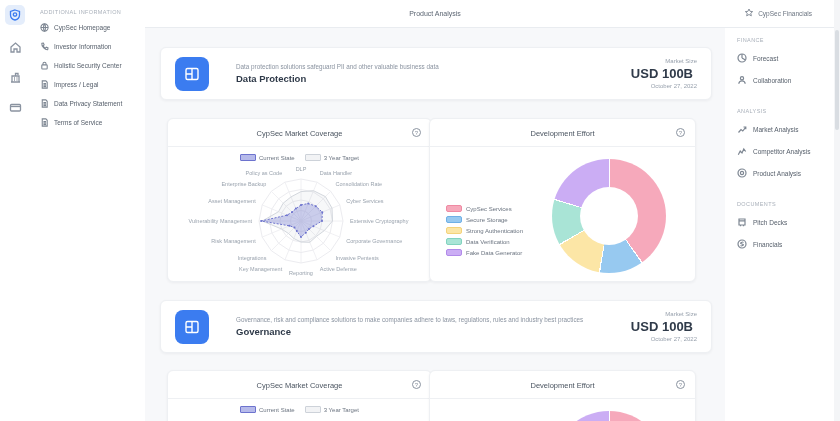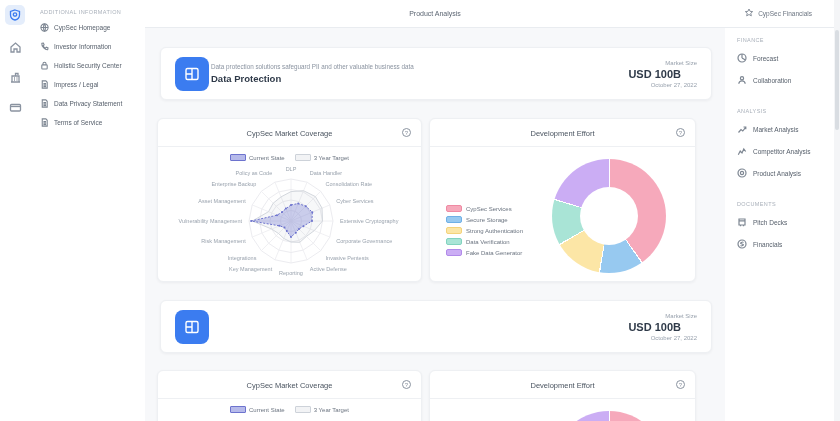--- a/index.html
+++ b/index.html
@@ -29,40 +29,40 @@
   #topbar .fin-link { position:absolute; right:28px; top:8px; display:flex; align-items:center; gap:4px;
             font-size:6.5px; color:#6b7480; cursor:pointer; }
   #topbar .fin-link svg { width:10px; height:10px; stroke:#7d8692; fill:none; stroke-width:1.1; }
 
   
   #main { position:absolute; left:145px; top:28px; width:580px; height:393px; background:#f7f8fa;
           overflow:hidden; z-index:2; }
   .card { position:absolute; background:#fff; border:1px solid #eef0f3; border-radius:6px;
           box-shadow:0 1px 3px rgba(16,24,40,.05); }
 
-  .info-card { left:15px; width:552px; height:53px; display:flex; align-items:center; padding:0 14px; gap:2px; }
+  .info-card { left:15px; width:552px; height:53px; display:flex; align-items:center; padding:0 14px; gap:27px; }
   #info-card-1 { top:19px; } #info-card-2 { top:272px; }
   .info-ic { width:34px; height:34px; border-radius:8px; background:#3b7cf0; flex:none;
              display:flex; align-items:center; justify-content:center; }
   .info-ic svg { stroke:#fff; fill:none; stroke-width:1.4; }
   .info-txt .desc { font-size:6.3px; color:#8a93a0; margin-bottom:3px; }
   .info-txt .ttl { font-size:9.5px; font-weight:bold; color:#2f3a49; }
   .info-right { margin-left:auto; text-align:right; }
   .info-right .mkt { font-size:6px; color:#98a1ad; }
-  .info-right .val { font-size:11px; font-weight:bold; color:#2f3a49; margin:2px 16px; }
+  .info-right .val { font-size:13px; font-weight:bold; color:#2f3a49; margin:2px 4px; }
   .info-right .dt  { font-size:6px; color:#98a1ad; }
 
   .chart-card { height:164px; }
   .chart-card .hd { position:relative; height:28px; border-bottom:1px solid #eef0f3; }
   .chart-card .hd .c-title { position:absolute; left:0; right:0; top:10px; text-align:center;
         font-size:7.5px; color:#4a5460; }
   .help { position:absolute; right:10px; top:9px; width:9px; height:9px; border:1px solid #8a93a0;
         border-radius:50%; font-size:6px; color:#8a93a0; display:flex; align-items:center;
         justify-content:center; cursor:pointer; }
-  #radar-card-1, #radar-card-2 { left:12px; width:265px; }
+  #radar-card-1, #radar-card-2 { left:22px; width:265px; }
   #donut-card-1, #donut-card-2 { left:284px; width:267px; }
   #radar-card-1, #donut-card-1 { top:90px; }
   #radar-card-2, #donut-card-2 { top:342px; height:120px; }
 
   .r-legend { display:flex; justify-content:center; gap:10px; margin-top:7px; }
   .r-legend .li { display:flex; align-items:center; gap:3px; font-size:6px; color:#6b7480; }
   .r-legend .sw { width:16px; height:7px; border-radius:1px; }
 
   .radar-svg { display:block; width:265px; height:120px; }
   .radar-svg text { font-size:5.5px; fill:#9aa3ae; }
@@ -297,20 +297,24 @@
       </div>
   </div>
 
   <div class="card info-card" id="info-card-2">
     <div class="info-ic">
       <svg width="16" height="16" viewBox="0 0 16 16">
           <rect x="2" y="2.5" width="12" height="11" rx="1.5"></rect>
           <path d="M8 2.5 V13.5 M2 8 H8"></path>
         </svg>
     </div>
+    <div class="info-txt">
+      <div class="desc">Governance, risk and compliance solutions to make companies adhere to laws, regulations, rules and industry best practices</div>
+      <div class="ttl">Governance</div>
+    </div>
     <div class="info-right">
       <div class="mkt">Market Size</div>
       <div class="val">USD 100B</div>
       <div class="dt">October 27, 2022</div>
     </div>
   </div>
 
   <div class="card chart-card" id="radar-card-2">
     <div class="hd">
       <div class="c-title">CypSec Market Coverage</div>

